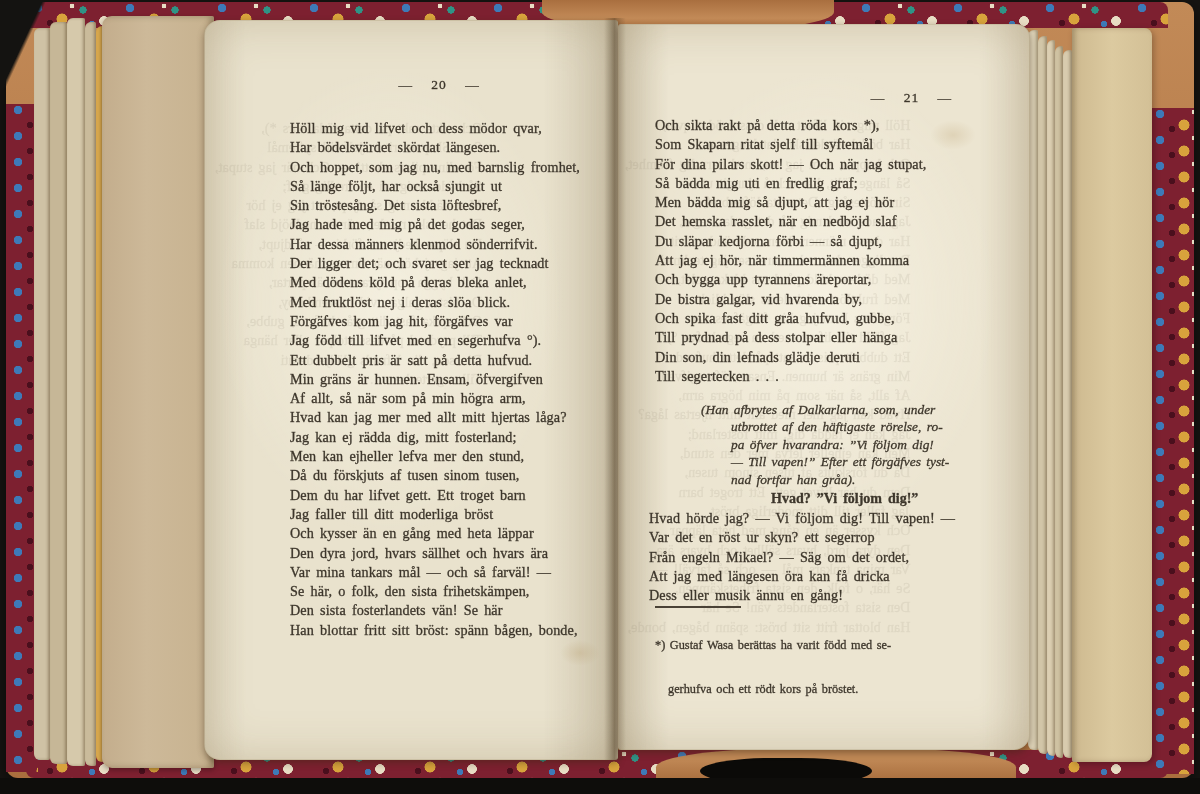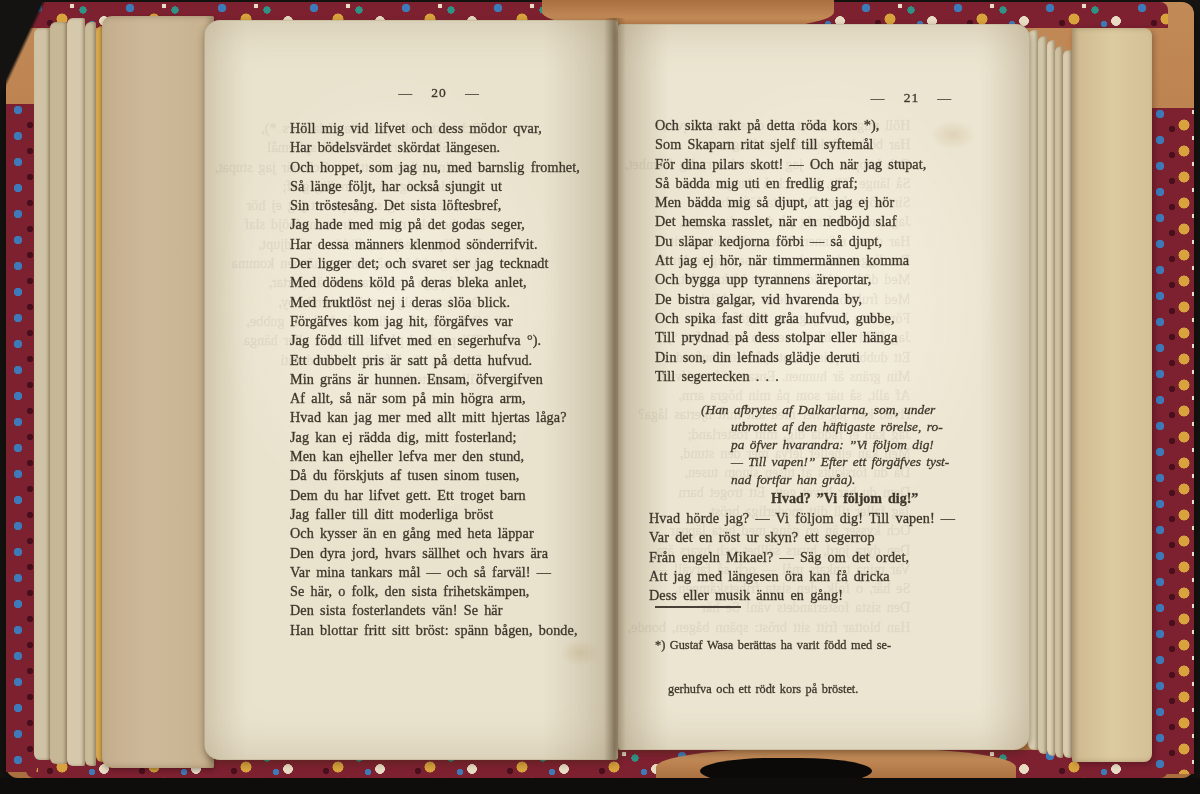--- a/index.html
+++ b/index.html
@@ -109,21 +109,21 @@
   .stain{position:absolute;border-radius:50%;pointer-events:none;}
   .stain-a{left:560px;top:640px;width:40px;height:26px;background:radial-gradient(rgba(176,146,92,.25),transparent 70%);}
   .stain-b{left:930px;top:120px;width:46px;height:30px;background:radial-gradient(rgba(176,146,92,.22),transparent 70%);}
 
   
   .ink{color:#3d362b;-webkit-text-stroke:.35px rgba(61,54,43,.85);}
   .page-num{
     position:absolute;font-size:13.5px;letter-spacing:1px;word-spacing:14px;
     text-align:center;white-space:nowrap;
   }
-  .pn-left{left:86px;top:64px;width:296px;font-family:Liberation Serif, serif;}
+  .pn-left{left:86px;top:56px;width:296px;font-family:Liberation Serif, serif;}
   .pn-right{left:37px;top:65px;width:296px;text-align:right;}
   .verse .line,.verse2 .line{white-space:nowrap;}
   .verse,.verse2,.stage,.reply,.footnote{position:absolute;}
   .line{font-size:14.2px;line-height:19.3px;letter-spacing:.1px;word-spacing:2.5px;}
   .v-left{left:85px;top:98px;}
   .v-right{left:36px;top:91px;}
   .stage{left:82px;top:376px;font-style:italic;}
   .stage .sline{font-size:13.4px;line-height:17.4px;white-space:nowrap;word-spacing:2px;}
   .stage .sline{margin-left:30px;}
   .stage .sline:first-child{margin-left:0;}

